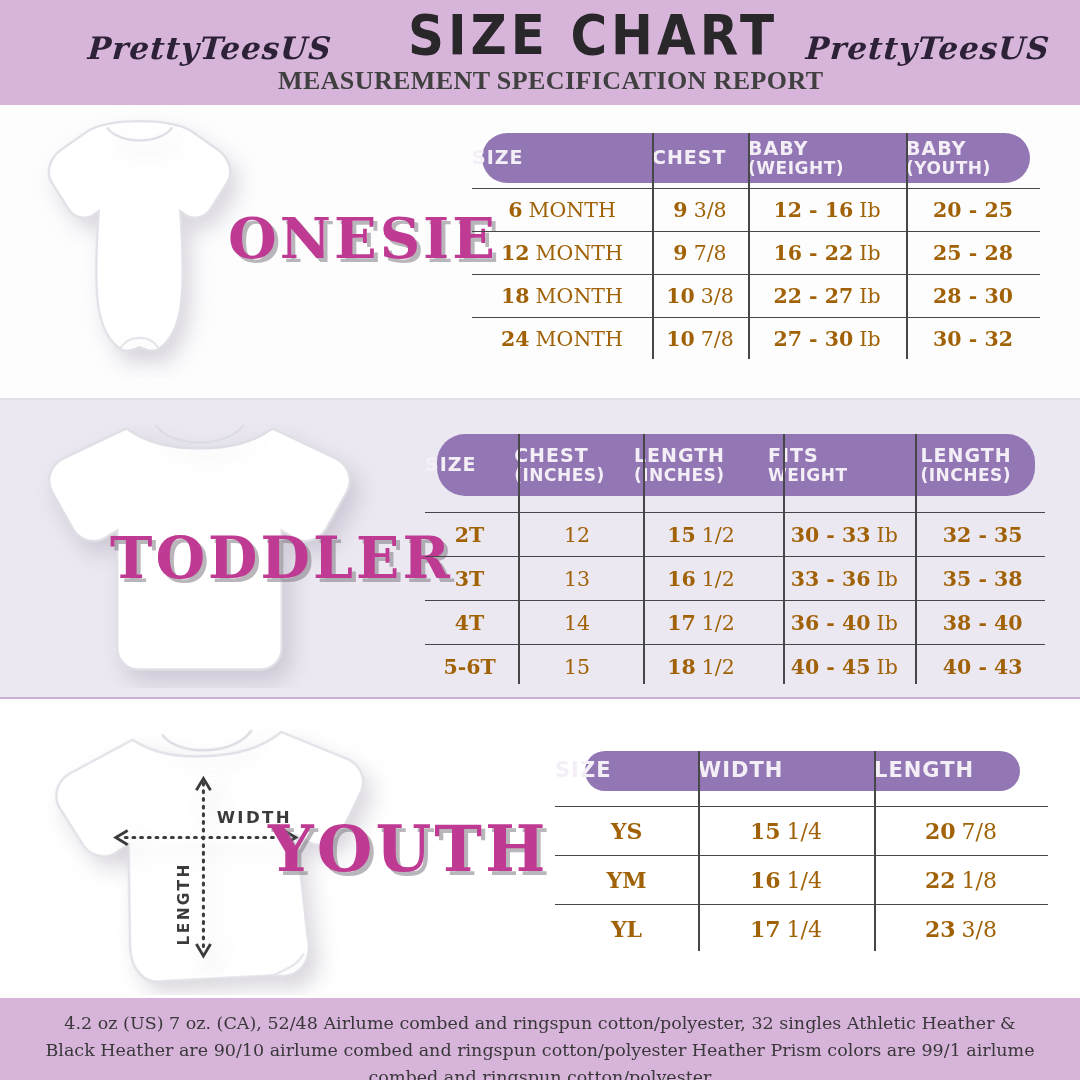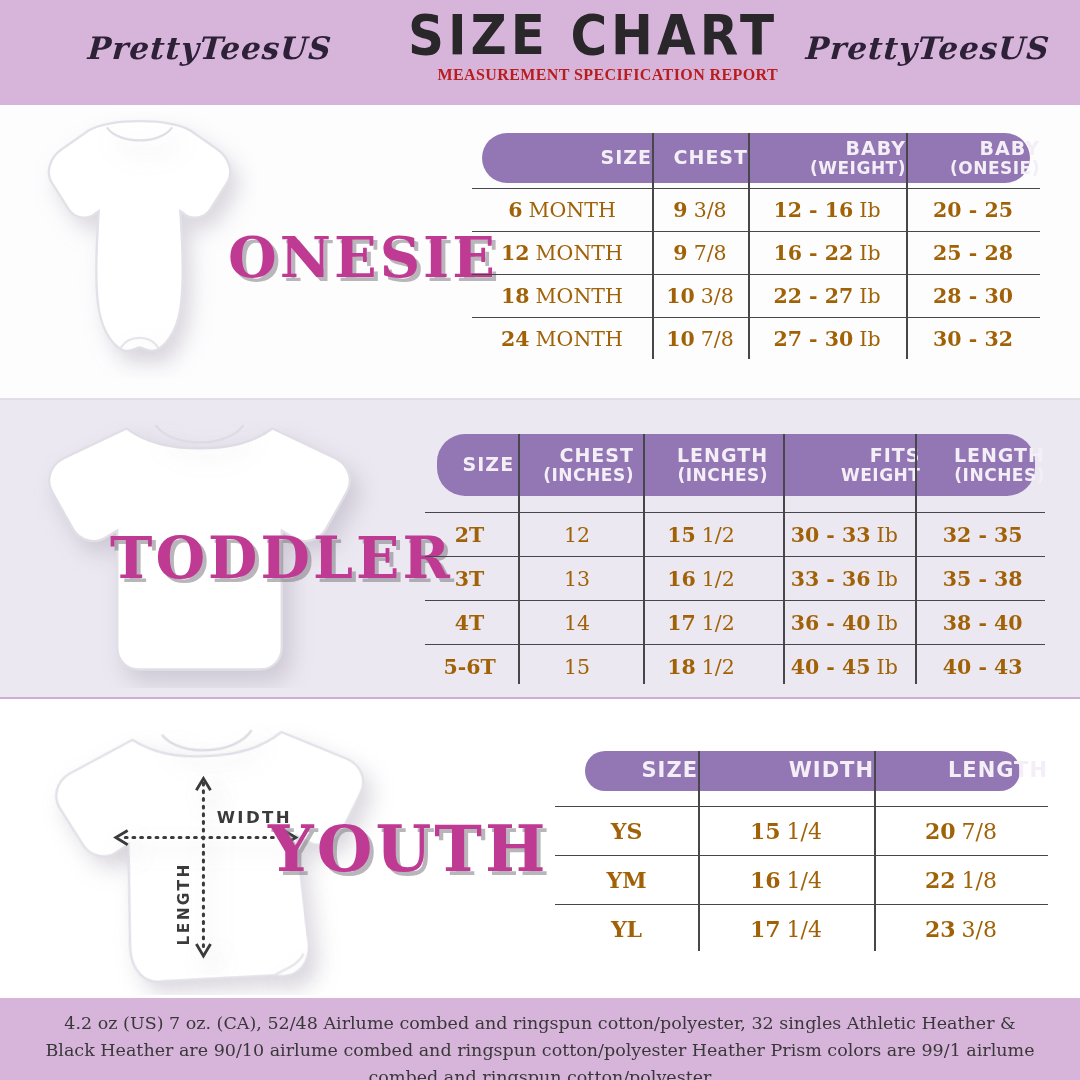--- a/index.html
+++ b/index.html
@@ -12,32 +12,32 @@
   .band-bottom{top:998px;height:82px;}
 
   .brand{position:absolute;top:30px;font-family:"DejaVu Serif",serif;font-style:italic;
          font-weight:bold;font-size:31px;color:#2d2137;letter-spacing:1px;transform:skewX(-4deg);}
   .brand-left{left:88px;}
   .brand-right{left:806px;}
 
   .title-wrap{position:absolute;left:278px;width:500px;top:6px;text-align:right;}
   .title{font-family:"DejaVu Sans",sans-serif;font-weight:bold;font-size:50px;letter-spacing:4px;
          color:#29272a;transform:scaleY(1.1);margin:0;}
-  .subtitle{font-family:"Liberation Serif",serif;font-weight:bold;font-size:16px;color:#b91c1c;
+  .subtitle{font-family:"Liberation Serif",serif;font-weight:bold;font-size:26px;color:#404040;
             letter-spacing:.4px;margin-top:2px;white-space:nowrap;}
 
   
   .sec{position:absolute;left:0;width:1080px;}
   .sec-onesie{top:105px;height:293px;background:#fdfdfe;}
   .sec-toddler{top:398px;height:299px;background:#ebe8f1;border-top:2px solid #e3dde8;box-sizing:border-box;}
   .sec-youth{top:697px;height:301px;background:#ffffff;border-top:2px solid #cfaed3;box-sizing:border-box;}
 
   .big-label{position:absolute;font-family:"DejaVu Serif",serif;font-weight:bold;color:#bf3a92;
              letter-spacing:3px;text-shadow:4px 4px 0 rgba(128,122,132,.55);white-space:nowrap;}
-  .onesie-label{left:228px;top:119px;font-size:56px;}
+  .onesie-label{left:228px;top:100px;font-size:56px;}
   .toddler-label{left:110px;top:124px;font-size:57px;}
   .youth-label{left:268px;top:112px;font-size:64px;}
 
   .garment{position:absolute;}
   .garment path{filter:drop-shadow(7px 10px 9px rgba(140,130,150,.30));}
 
   
   .table{position:absolute;}
   .t-onesie{left:472px;top:28px;width:568px;}
   .t-toddler{left:425px;top:34px;width:620px;}
@@ -49,21 +49,21 @@
   .t-onesie .pill{left:10px;width:548px;height:50px;}
   .t-toddler .thead{height:62px;}
   .t-toddler .pill{left:12px;width:598px;height:62px;}
   .t-youth .thead{height:40px;}
   .t-youth .pill{left:30px;width:435px;height:40px;}
   .hgap{width:100%;}
   .t-onesie .hgap{height:5px;}
   .t-toddler .hgap{height:16px;}
   .t-youth .hgap{height:15px;}
 
-  .hcell{position:relative;z-index:1;text-align:right;}
+  .hcell{position:relative;z-index:1;text-align:left;}
   .hl1{font-family:"DejaVu Sans",sans-serif;font-weight:bold;font-size:19px;color:#f4eff7;
        letter-spacing:1px;line-height:1.12;}
   .hl2{font-family:"DejaVu Sans",sans-serif;font-weight:bold;font-size:17px;color:#f4eff7;
        letter-spacing:.5px;line-height:1.1;}
   .hl2:empty{display:none;}
   .t-youth .hl1{font-size:21px;}
 
   .trow{display:flex;align-items:center;border-top:1.6px solid #47474a;}
   .t-onesie .trow{height:42px;}
   .t-toddler .trow{height:43px;}
@@ -119,21 +119,21 @@
           </div>
         <div class="hcell on-c1">
             <div class="hl1">CHEST</div>
           </div>
         <div class="hcell on-c2">
             <div class="hl1">BABY</div>
             <div class="hl2">(WEIGHT)</div>
           </div>
         <div class="hcell on-c3">
             <div class="hl1">BABY</div>
-            <div class="hl2">(ONESIE)</div>
+            <div class="hl2">(YOUTH)</div>
           </div>
       </div>
       <div class="hgap"></div>
       <div class="trow">
         <div class="cell on-c0"><span class="b">6</span><span class="r">MONTH</span></div>
         <div class="cell on-c1"><span class="b">9</span><span class="r">3/8</span></div>
         <div class="cell on-c2"><span class="b">12 - 16</span><span class="r">Ib</span></div>
         <div class="cell on-c3"><span class="b">20 - 25</span></div>
       </div>
       <div class="trow">

